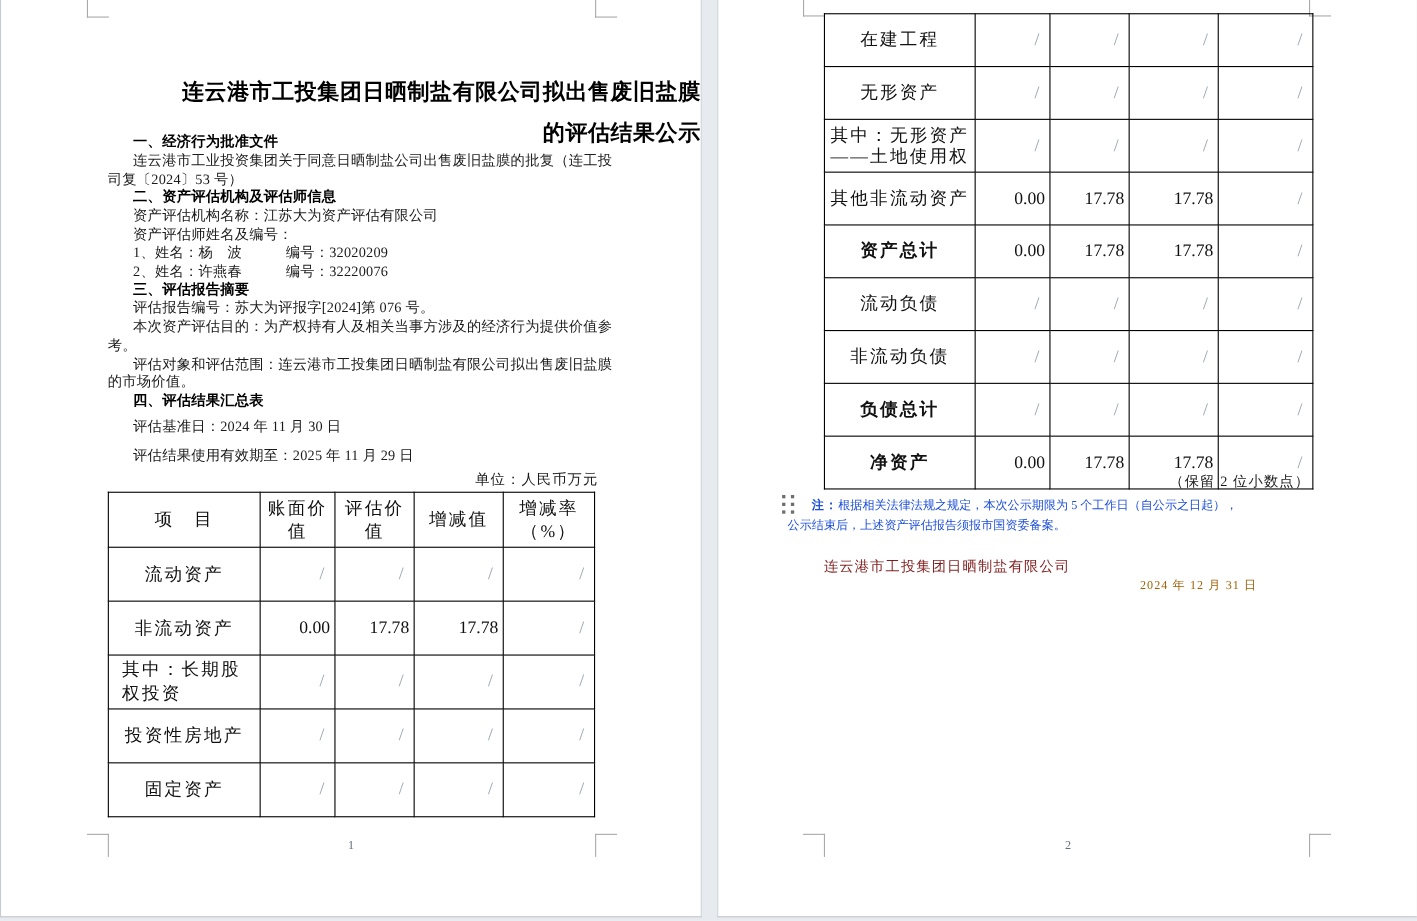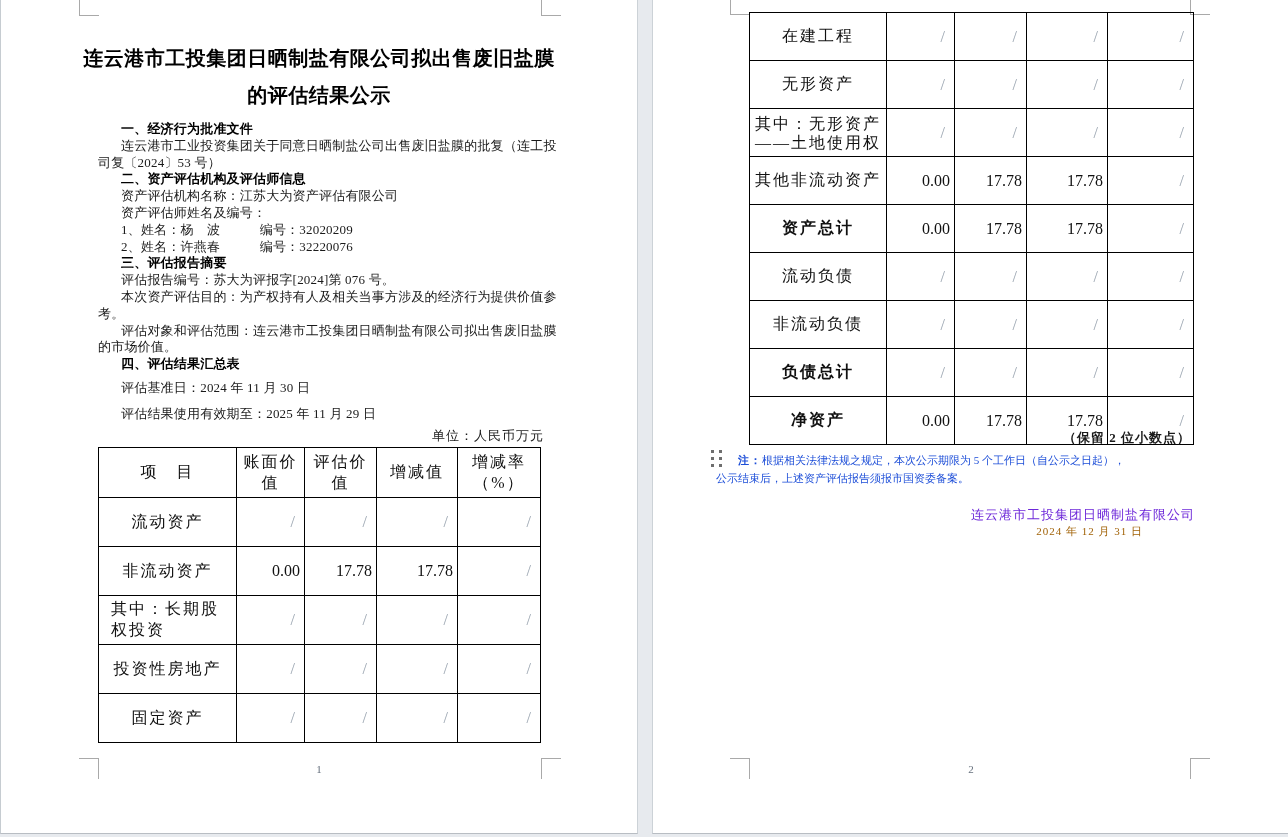--- a/index.html
+++ b/index.html
@@ -7,21 +7,21 @@
   .canvas{position:relative;width:1288px;height:837px;background:#e7eaee;}
   .page{position:absolute;top:0;height:833px;background:#fff;border-bottom:1px solid #b8bdc3;}
   .page-left{left:0;width:636px;border-left:1px solid #c6ccd1;border-right:1px solid #ccd2d7;}
   .page-right{left:652px;width:636px;border-left:1px solid #ccd2d7;}
   
   .crop{position:absolute;width:19px;height:15px;}
   .crop.top{border-left:1px solid #a9a9a9;border-bottom:1px solid #a9a9a9;top:0;}
   .crop.bl{border-top:1px solid #a9a9a9;border-right:1px solid #a9a9a9;top:758px;height:20px;}
   .crop.br{border-top:1px solid #a9a9a9;border-left:1px solid #a9a9a9;top:758px;height:20px;}
   
-  .doc-title{position:absolute;top:40px;left:0;width:100%;text-align:center;
+  .doc-title{position:absolute;top:66px;left:0;width:100%;text-align:right;
     font-size:20px;font-weight:bold;line-height:37px;color:#000;letter-spacing:.5px;}
   
   .doc-body{position:absolute;left:97px;top:121px;width:446px;font-size:13px;
     line-height:16.8px;color:#1a1a1a;letter-spacing:.2px;}
   .ln{white-space:nowrap;}
   .ind{padding-left:23px;}
   .h{font-weight:bold;color:#000000;}
   .mt7{margin-top:7px;} .mt9{margin-top:9px;} .mt5{margin-top:5px;}
   .right-al{text-align:right;letter-spacing:1px;}
   
@@ -35,27 +35,27 @@
   .tbl2 td{height:45px;}
   td.lab{text-align:center;letter-spacing:2px;}
   td.lab.left{text-align:left;padding-left:12px;}
   td.lab.rightpad{text-align:right;padding-right:5px;}
   td.lab.pre{white-space:pre-line;line-height:19px;}
   td.val{text-align:right;padding-right:4px;}
   td.val.slash{color:var(--slash,#9aa4b0);padding-right:9px;}
   tr.bold td.lab{font-weight:bold;}
   
   .decimal-note{position:absolute;left:96px;top:429px;width:442px;text-align:right;
-    font-size:13px;letter-spacing:1px;color:#1a1a1a;font-weight:bold;}
+    font-size:13px;letter-spacing:1px;color:#1a1a1a;}
   .note-block{position:absolute;left:63px;top:452px;width:486px;font-size:11px;
     line-height:17.5px;color:#1d4ed8;}
   .note-l1{padding-left:22px;white-space:nowrap;}
   .note-l1 b{letter-spacing:1px;}
-  .sig-company{position:absolute;left:96px;top:506px;width:446px;text-align:right;
-    font-size:13px;letter-spacing:1px;color:#6d28d9;}
+  .sig-company{position:absolute;left:96px;top:506px;width:446px;text-align:left;
+    font-size:13px;letter-spacing:1px;color:#7f1d1d;}
   .sig-date{position:absolute;left:96px;top:524px;width:446px;text-align:right;
     padding-right:52px;font-size:11px;letter-spacing:1px;color:#a16207;box-sizing:border-box;}
   
   .drag-handle{position:absolute;left:58px;top:450px;width:11px;height:17px;
     display:grid;grid-template-columns:3px 3px;grid-template-rows:3px 3px 3px;
     column-gap:5px;row-gap:4px;cursor:grab;}
   .drag-handle span{background:#6e6e6e;width:3px;height:3px;display:block;}
   
   .pagenum{position:absolute;top:763px;left:0;width:100%;text-align:center;
     font-size:11px;color:#66707d;}

